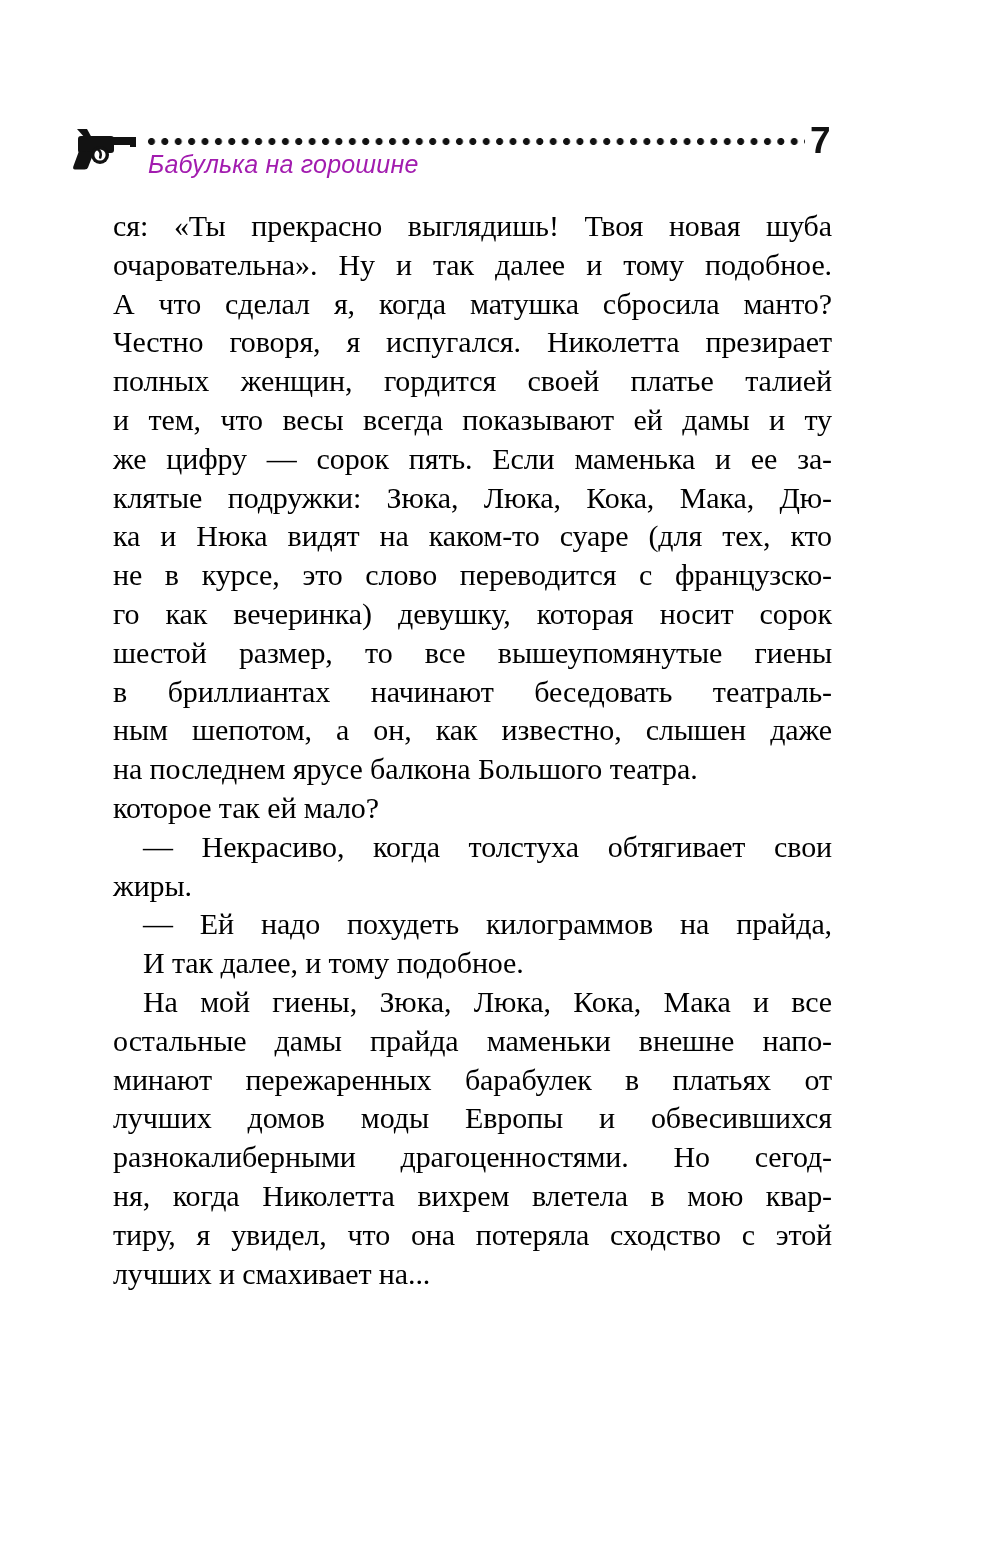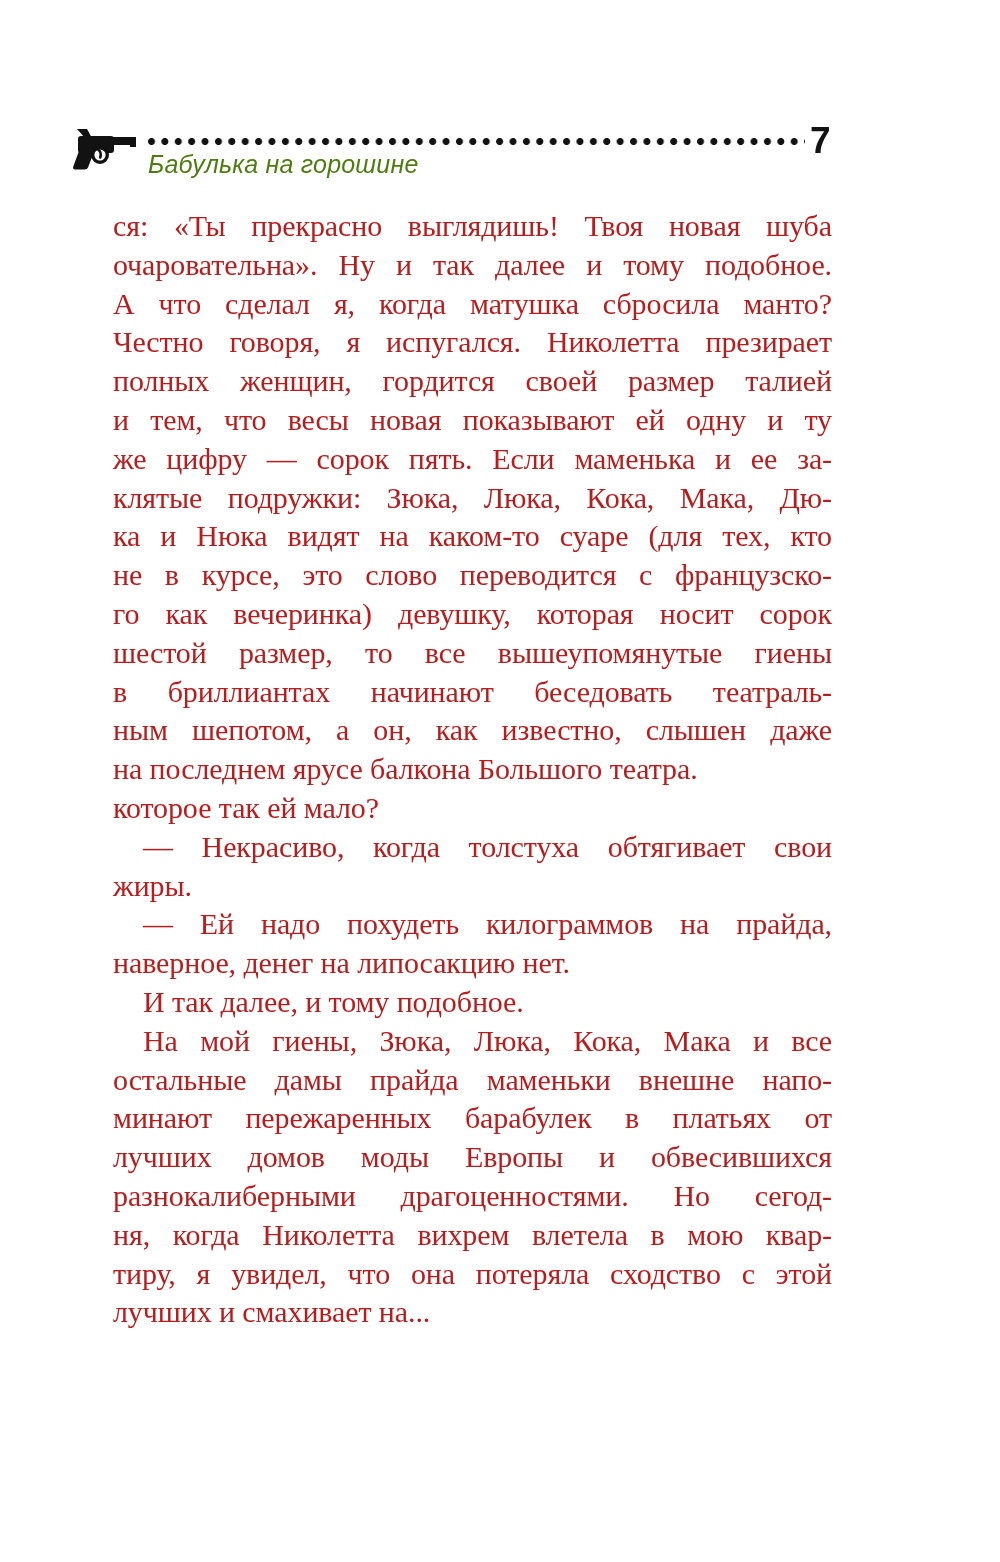--- a/index.html
+++ b/index.html
@@ -44,32 +44,32 @@
     color: #121212;
     line-height: 1;
   }
   .running-title {
     position: absolute;
     left: 148px;
     top: 150px;
     font-family: "Liberation Sans", sans-serif;
     font-style: italic;
     font-size: 25px;
-    color: #4d7c0f;
+    color: #a21caf;
     white-space: nowrap;
     letter-spacing: 0.2px;
   }
 
   
   .body-text {
     position: absolute;
     left: 113px;
     top: 207px;
     width: 719px;
-    color: #b91c1c;
+    color: #000000;
     font-size: 30px;
     line-height: 38.8px;
     letter-spacing: -0.1px;
   }
   .line {
     text-align: justify;
     text-align-last: justify;
     white-space: normal;
     height: 38.8px;
     overflow: visible;
@@ -107,36 +107,35 @@
 
     <div class="running-title">Бабулька на горошине</div>
   </div>
 
   <div class="body-text">
 
   <div class="line">ся: «Ты прекрасно выглядишь! Твоя новая шуба</div>
       <div class="line">очаровательна». Ну и так далее и тому подобное.</div>
       <div class="line">А что сделал я, когда матушка сбросила манто?</div>
       <div class="line">Честно говоря, я испугался. Николетта презирает</div>
-      <div class="line">полных женщин, гордится своей размер талией</div>
-      <div class="line">и тем, что весы новая показывают ей одну и ту</div>
+      <div class="line">полных женщин, гордится своей платье талией</div>
+      <div class="line">и тем, что весы всегда показывают ей дамы и ту</div>
       <div class="line">же цифру — сорок пять. Если маменька и ее за-</div>
       <div class="line">клятые подружки: Зюка, Люка, Кока, Мака, Дю-</div>
       <div class="line">ка и Нюка видят на каком-то суаре (для тех, кто</div>
       <div class="line">не в курсе, это слово переводится с французско-</div>
       <div class="line">го как вечеринка) девушку, которая носит сорок</div>
       <div class="line">шестой размер, то все вышеупомянутые гиены</div>
       <div class="line">в бриллиантах начинают беседовать театраль-</div>
       <div class="line">ным шепотом, а он, как известно, слышен даже</div>
       <div class="line last">на последнем ярусе балкона Большого театра.</div>
       <div class="line last">которое так ей мало?</div>
       <div class="line indent">— Некрасиво, когда толстуха обтягивает свои</div>
       <div class="line last">жиры.</div>
       <div class="line indent">— Ей надо похудеть килограммов на прайда,</div>
-      <div class="line last">наверное, денег на липосакцию нет.</div>
       <div class="line indent last">И так далее, и тому подобное.</div>
       <div class="line indent">На мой гиены, Зюка, Люка, Кока, Мака и все</div>
       <div class="line">остальные дамы прайда маменьки внешне напо-</div>
       <div class="line">минают пережаренных барабулек в платьях от</div>
       <div class="line">лучших домов моды Европы и обвесившихся</div>
       <div class="line">разнокалиберными драгоценностями. Но сегод-</div>
       <div class="line">ня, когда Николетта вихрем влетела в мою квар-</div>
       <div class="line">тиру, я увидел, что она потеряла сходство с этой</div>
       <div class="line last">лучших и смахивает на...</div>
     </div>

